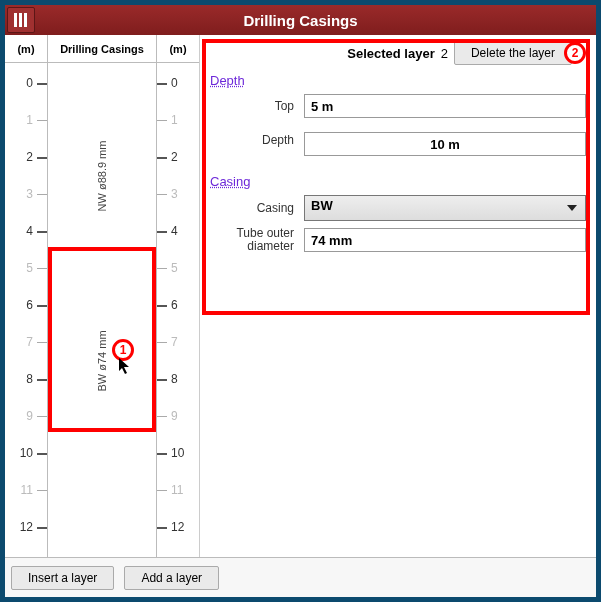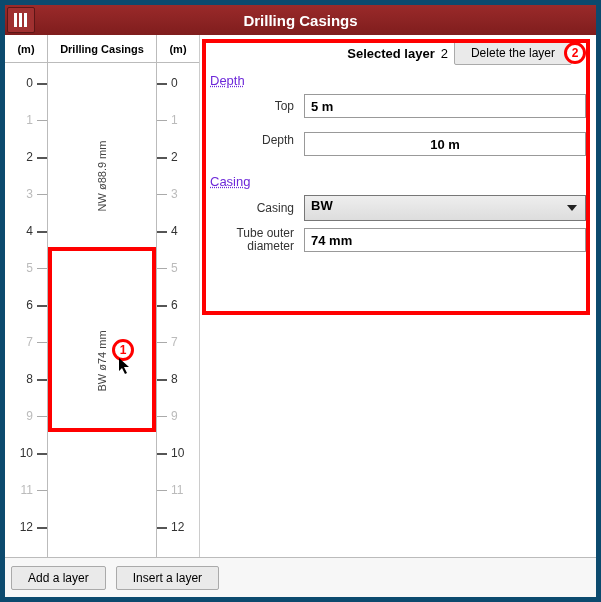--- a/index.html
+++ b/index.html
@@ -187,16 +187,16 @@
         <label style="line-height:1.1;">Tube outer diameter</label>
         <div class="ctrl"><input class="txt" value="74 mm" style=""></div>
       </div>
 
       <div class="highlight-right"></div>
     </div>
 
   </div>
 
   <div class="footer">
+    <button class="btn">Insert a layer</button>
     <button class="btn">Add a layer</button>
-    <button class="btn">Insert a layer</button>
   </div>
 </div>
 
 </body></html>

